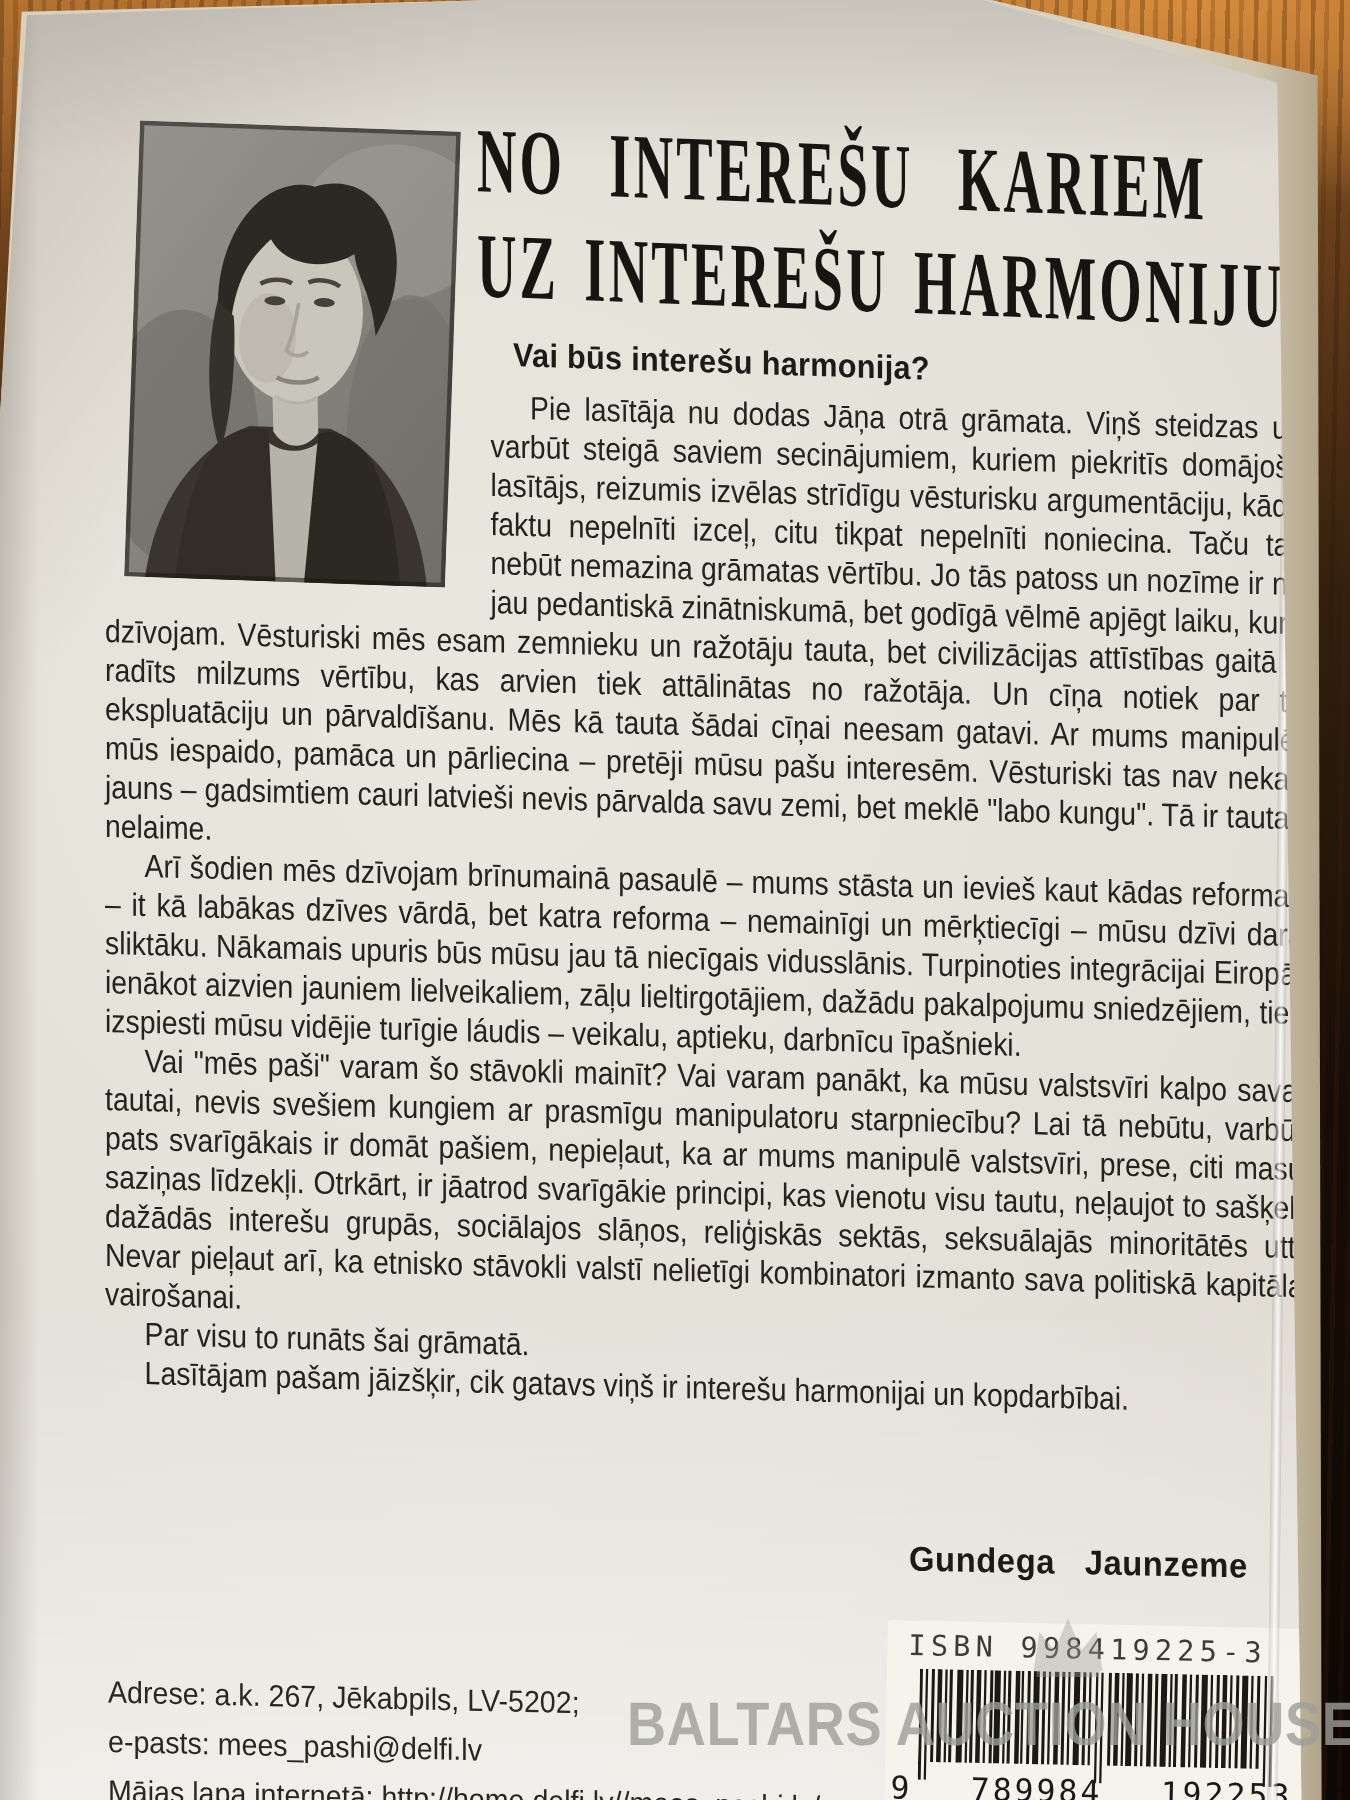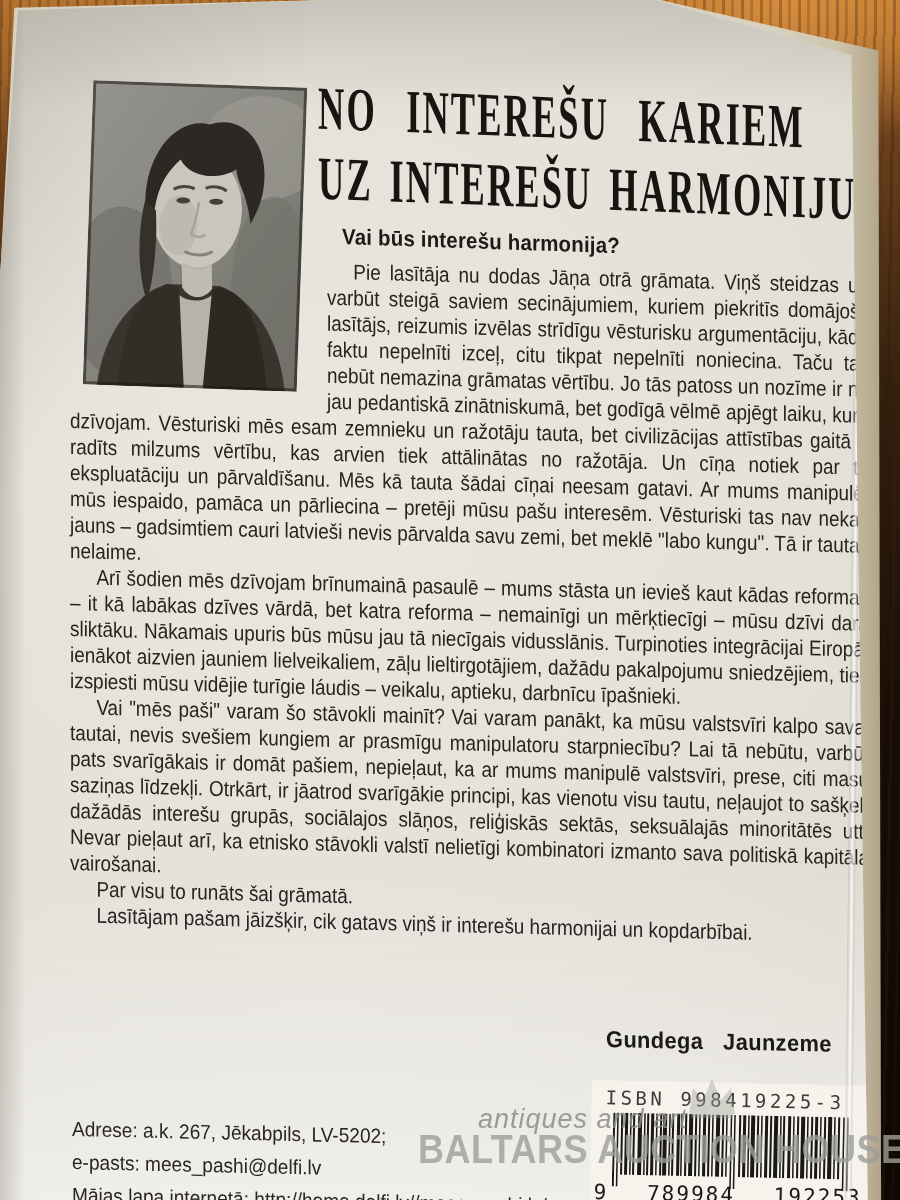--- a/index.html
+++ b/index.html
@@ -239,15 +239,14 @@
       <span>192253</span>
     </div>
   </div>
 </div>
 
 <div class="watermark">
   <svg class="crown" viewBox="0 0 52 42">
     <path d="M3,38 L7,12 L17,24 L26,3 L35,24 L45,12 L49,38 Z" fill="#9e9d98" opacity="0.8"></path>
     <rect x="5" y="38" width="42" height="4" fill="#9e9d98" opacity="0.8"></rect>
   </svg>
-  <div class="wm1">antiques and art</div>
   <div class="wm2">BALTARS AUCTION HOUSE</div>
 </div>
 
 </body></html>

